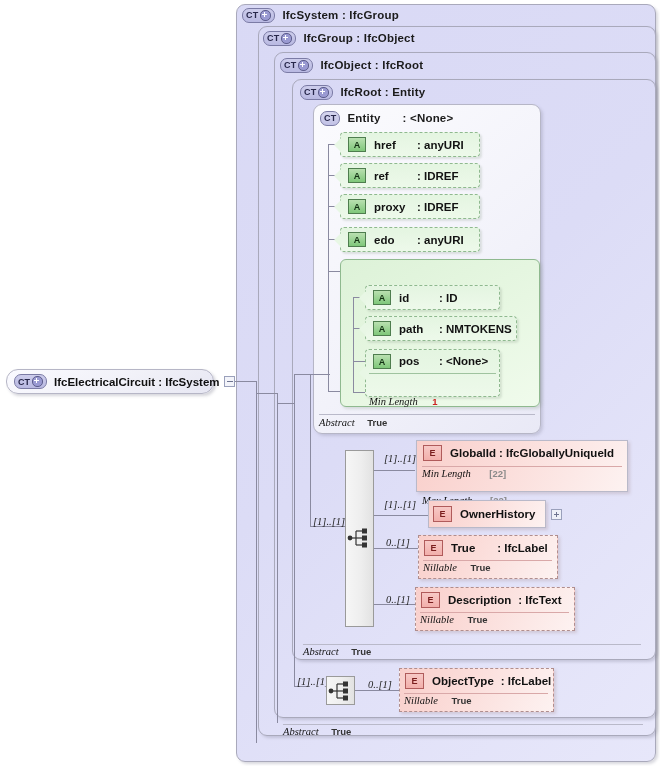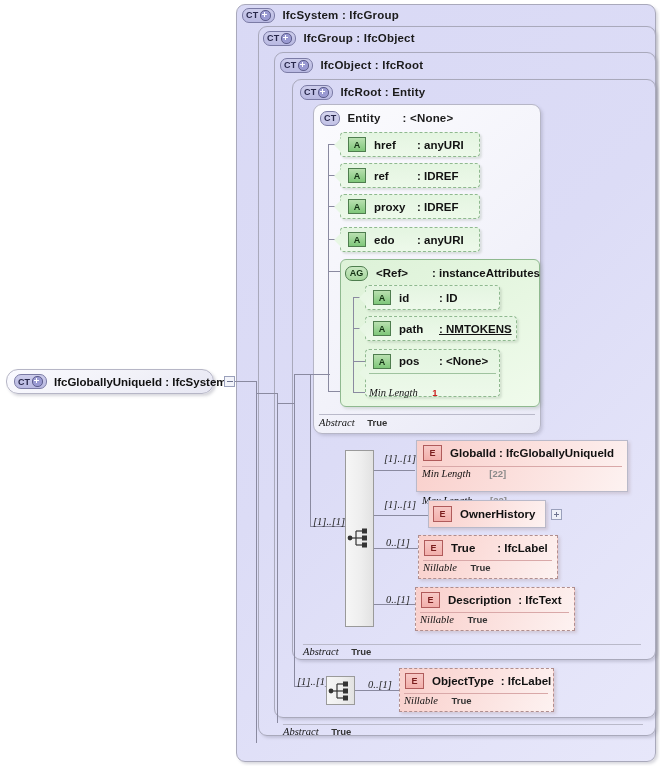--- a/index.html
+++ b/index.html
@@ -268,64 +268,59 @@
     <span class="a-type" style="left:76px;">: IDREF</span>
   </div>
 
   <div class="attr" style="left:340px;top:227px;width:140px;height:25px;">
     <span class="a-ico">A</span>
     <span class="a-name">edo</span>
     <span class="a-type" style="left:76px;">: anyURI</span>
   </div>
 
   <div class="ag-panel" style="left:340px;top:259px;width:200px;height:148px;"></div>
-  <div class="ag-head" style="left:345px;top:263px;height:20px;">
-    <span class="ag-ico">AG</span>
-    <span class="nm">&lt;Ref&gt;</span>
-    <span class="nm" style="margin-left:24px;">: instanceAttributes</span>
-  </div>
 
   <div class="ln v" style="left:353px;top:297px;width:1px;height:95px;"></div>
   <div class="ln h" style="left:353px;top:297px;width:12px;height:1px;"></div>
   <div class="ln h" style="left:353px;top:328px;width:12px;height:1px;"></div>
   <div class="ln h" style="left:353px;top:361px;width:12px;height:1px;"></div>
   <div class="ln h" style="left:353px;top:392px;width:12px;height:1px;"></div>
 
   <div class="attr" style="left:365px;top:285px;width:135px;height:25px;">
     <span class="a-ico">A</span>
     <span class="a-name">id</span>
     <span class="a-type" style="left:73px;">: ID</span>
   </div>
 
   <div class="attr" style="left:365px;top:316px;width:152px;height:25px;">
     <span class="a-ico">A</span>
     <span class="a-name">path</span>
-    <span class="a-type" style="left:73px;text-decoration:underline;">: NMTOKENS</span>
+    <span class="a-type" style="left:73px;">: NMTOKENS</span>
   </div>
 
   <div class="attr" style="left:365px;top:349px;width:135px;height:48px;align-items:flex-start;padding-top:4px;">
     <span class="a-ico">A</span>
     <span class="a-name" style="margin-top:1px;">pos</span>
     <span class="a-type" style="left:73px;top:5px;">: &lt;None&gt;</span>
   </div>
   <div class="hr g" style="left:369px;top:373px;width:127px;"></div>
-  <div class="facet" style="left:369px;top:387px;">
+  <div class="facet" style="left:369px;top:396px;">
     <span class="lbl">Min Length</span>
     <span class="val red" style="margin-left:12px;">1</span>
   </div>
 
   <div class="hr" style="left:319px;top:414px;width:216px;"></div>
   <div class="facet" style="left:319px;top:417px;">
     <span class="lbl">Abstract</span>
     <span class="val" style="margin-left:10px;">True</span>
   </div>
 
   <div class="root-node" style="left:6px;top:369px;width:208px;height:25px;">
     <span class="badge">CT<i class="pl"></i></span>
-    <span class="nm">IfcGloballyUniqueId : IfcSystem</span>
+    <span class="nm">IfcElectricalCircuit : IfcSystem</span>
   </div>
   <div class="minusbox" style="left:224px;top:376px;"></div>
   <div class="ln h" style="left:235px;top:381px;width:21px;height:1px;"></div>
 
   <div class="ln v" style="left:256px;top:381px;width:1px;height:362px;"></div>
   <div class="ln h" style="left:256px;top:393px;width:22px;height:1px;"></div>
 
   <div class="ln v" style="left:277px;top:393px;width:1px;height:330px;"></div>
   <div class="ln h" style="left:277px;top:403px;width:18px;height:1px;"></div>
 

